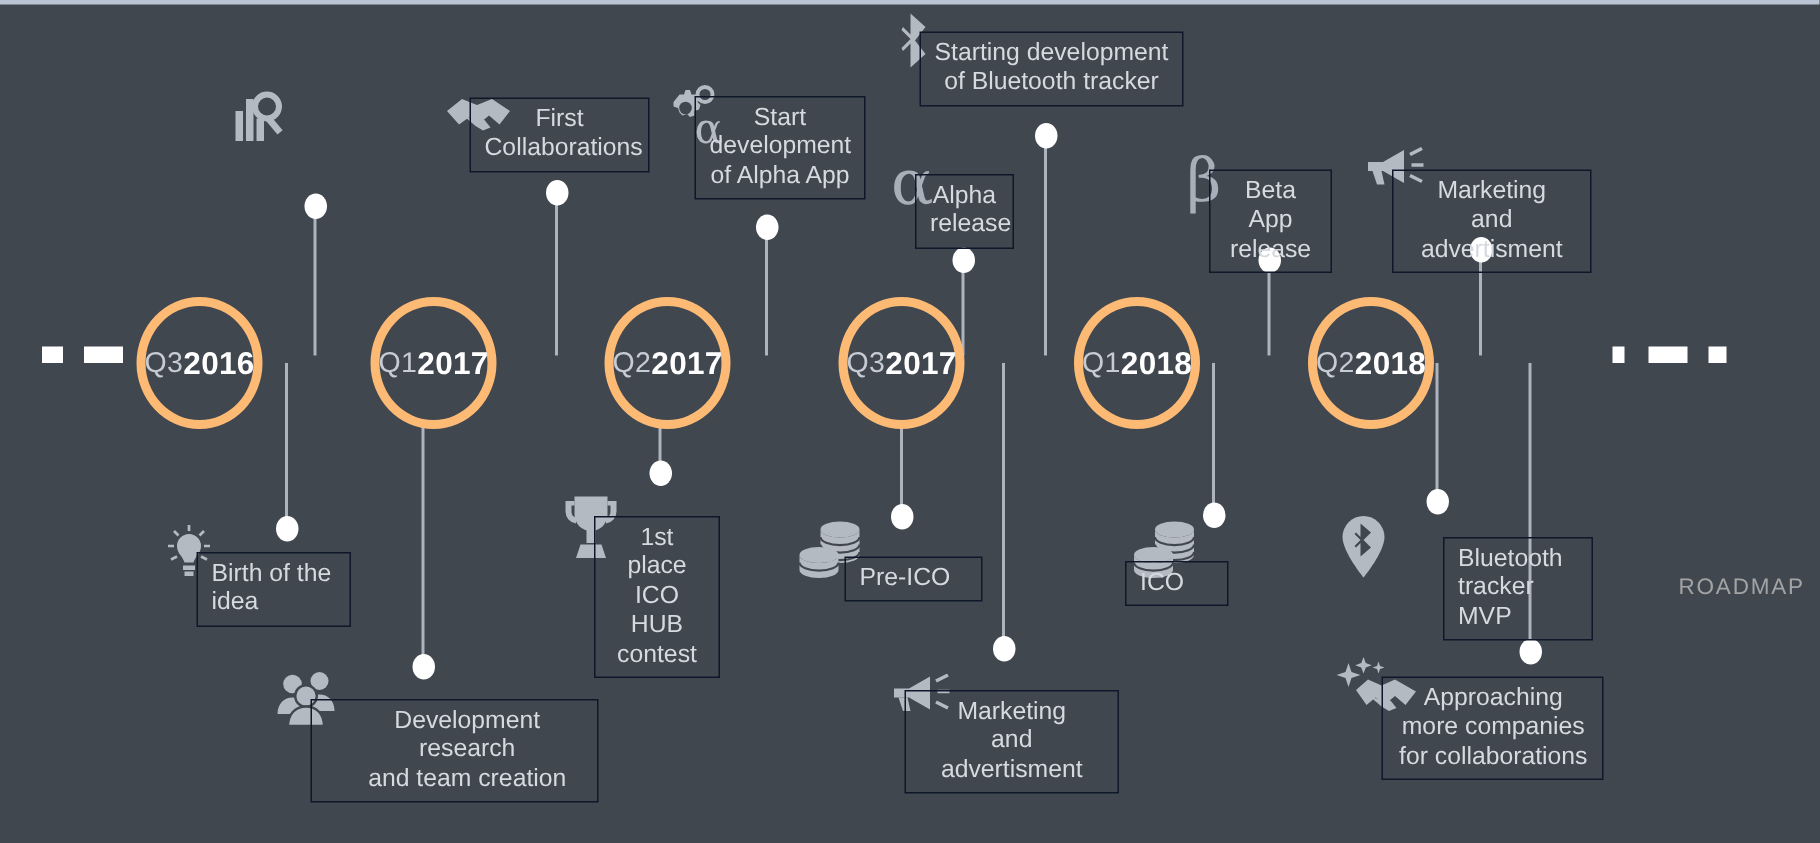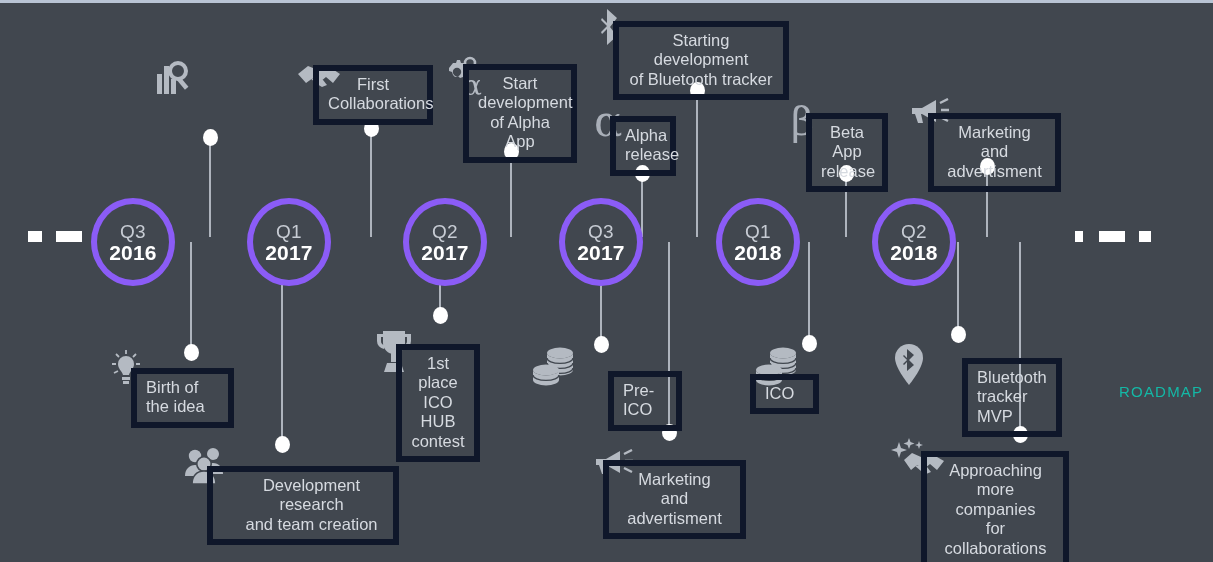--- a/index.html
+++ b/index.html
@@ -23,61 +23,61 @@
     background:#ffffff;
   }
   .axis-dash{
     position:absolute;top:228px;height:11px;background:#ffffff;
   }
 
   
   .node{
     position:absolute;width:72px;height:76px;
     margin-left:-36px;margin-top:-38px;
-    border:6px solid #8b5cf6;border-radius:50%;
+    border:6px solid #fdba74;border-radius:50%;
     background:#41474f;
-    display:flex;flex-direction:column;
+    display:flex;flex-direction:row;
     align-items:center;justify-content:center;
     line-height:1;
   }
   .node .q{font-size:19px;color:#c7ccd4;letter-spacing:.3px;}
   .node .y{font-size:21px;color:#ffffff;font-weight:bold;letter-spacing:.2px;margin-top:1px;}
 
   
   .conn{position:absolute;width:2px;background:#aeb4bd;}
   .dot{
     position:absolute;width:15px;height:17px;border-radius:50%;
     background:#ffffff;margin-left:-7px;margin-top:-8px;
   }
 
   
   .card{
     position:absolute;
-    border:6px solid #0f172a;
+    border:1px solid #0f172a;
     color:#d6dae0;
     font-size:16.5px;line-height:1.18;
     padding:4px 9px 5px 9px;
     box-sizing:border-box;
     white-space:pre-line;
   }
   .card.c{text-align:center;}
   .card.l{text-align:left;}
 
   
   .ico{position:absolute;color:#b4bac2;}
   .ico svg{display:block;}
 
   .alpha-g,.beta-g{
     position:absolute;color:#a9afb8;
     font-family:"DejaVu Serif",serif;
     line-height:1;
   }
 
   .watermark{
-    position:absolute;color:#14b8a6;
+    position:absolute;color:#a3a3a3;
     font-size:15px;letter-spacing:1.2px;
   }
 </style>
 </head>
 <body>
 
 <div id="stage">
 
   <div class="axis-dash" style="left:28px;width:14px;"></div>
   <div class="axis-dash" style="left:56px;width:26px;"></div>
@@ -258,21 +258,21 @@
         <path d="M15 9 L15 26 a13 5.4 0 0 0 26 0 L41 9 a13 5.4 0 0 1 -26 0 Z"></path>
         <path d="M15 14 a13 5.4 0 0 0 26 0 M15 19 a13 5.4 0 0 0 26 0 M15 24 a13 5.4 0 0 0 26 0" stroke="#41474f" stroke-width="1.4" fill="none"></path>
       </g>
       <g>
         <ellipse cx="14" cy="26" rx="13" ry="5.4"></ellipse>
         <path d="M1 26 L1 36 a13 5.4 0 0 0 26 0 L27 26 a13 5.4 0 0 1 -26 0 Z"></path>
         <path d="M1 31 a13 5.4 0 0 0 26 0" stroke="#41474f" stroke-width="1.4" fill="none"></path>
       </g>
     </svg>
   </div>
-  <div class="card l" style="left:563px;top:368px;width:74px;margin-left:45px;">Pre-ICO</div>
+  <div class="card l" style="left:563px;top:368px;width:92px;">Pre-ICO</div>
 
   <div class="ico" style="left:594px;top:446px;">
     <svg width="40" height="30" viewBox="0 0 40 30" fill="currentColor">
       <path d="M2 10 L12 10 L26 2 L26 24 L12 16 L2 16 Z"></path>
       <path d="M5 16 L11 16 L13 25 L8 25 Z"></path>
       <path d="M30 5 L38 1 M31 12 L39 12 M30 19 L38 23" stroke="currentColor" stroke-width="2.4" fill="none"></path>
     </svg>
   </div>
   <div class="card c" style="left:603px;top:457px;width:143px;">Marketing
 and advertisment</div>

